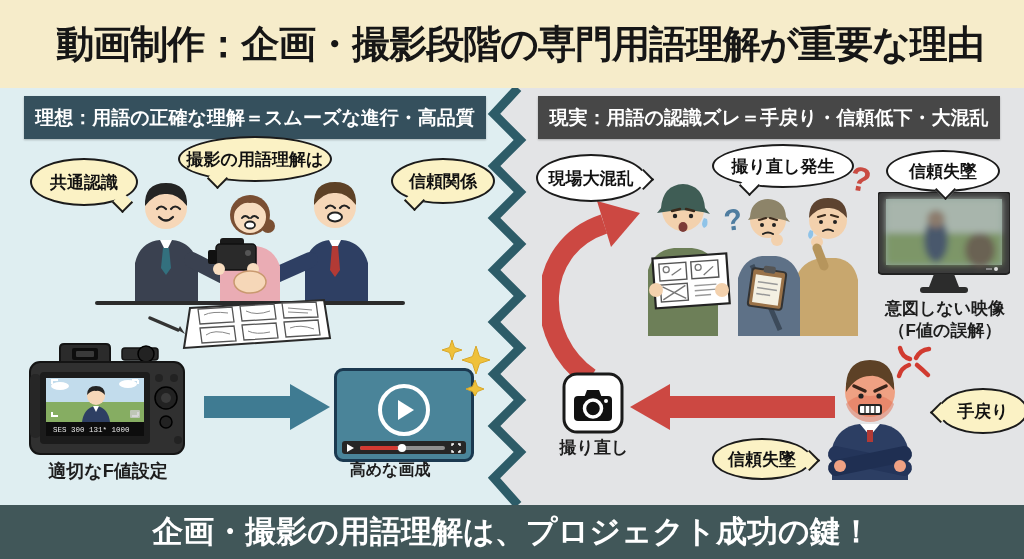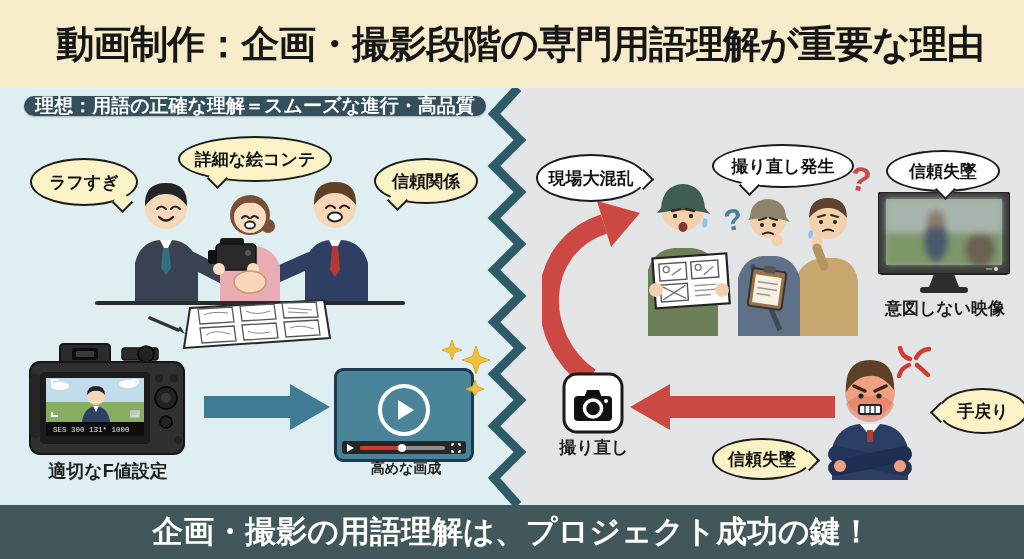--- a/index.html
+++ b/index.html
@@ -3,21 +3,21 @@
 <meta charset="utf-8">
 <style>
   html,body{margin:0;padding:0;}
   .stage{position:relative;width:1024px;height:559px;overflow:hidden;
     font-family:"Liberation Sans","DejaVu Sans",sans-serif;background:var(--cream,#f6ecca);}
   .abs{position:absolute;}
   .header{position:absolute;top:0;left:0;width:1024px;height:88px;display:flex;align-items:center;justify-content:center;}
   .title{font-size:38px;font-weight:900;color:#161616;letter-spacing:-1px;white-space:nowrap;margin-left:16px;}
   .panel-ideal{position:absolute;left:0;top:88px;width:496px;height:417px;background:var(--ideal-bg,#dfeef1);}
   .panel-reality{position:absolute;left:496px;top:88px;width:528px;height:417px;background:var(--reality-bg,#e3e4e6);}
-  .badge{position:absolute;height:20px;border-radius:17px;color:#fff;display:flex;align-items:center;justify-content:center;
+  .badge{position:absolute;height:43px;border-radius:0;color:#fff;display:flex;align-items:center;justify-content:center;
     font-weight:bold;font-size:19px;white-space:nowrap;box-shadow:0 1px 2px rgba(0,0,0,.25);}
   .bubble{position:absolute;border:2.5px solid #1b1b1b;border-radius:50%;display:flex;align-items:center;justify-content:center;
     font-weight:bold;font-size:17px;color:#111;white-space:nowrap;}
   .bubble.yellow{background:var(--bubble-yellow,#fbf2c5);}
   .bubble.white{background:#ffffff;}
   .bubble .txt{position:relative;z-index:2;}
   .tail{position:absolute;width:13px;height:13px;background:inherit;
     border-right:2.5px solid #1b1b1b;border-bottom:2.5px solid #1b1b1b;z-index:1;}
   .label{position:absolute;font-weight:bold;color:#1d1d1d;text-align:center;font-size:17px;white-space:nowrap;}
   .tableline{position:absolute;background:#2b2b2b;border-radius:2px;}
@@ -58,27 +58,27 @@
     <polygon points="34,0 10,26 36,52 10,78 36,104 10,130 36,156 10,182 36,208 10,234 36,260 10,286 36,312 10,338 36,364 10,390 34,417 0,417 0,0" fill="var(--ideal-bg,#dfeef1)"></polygon>
     <polyline points="34,0 10,26 36,52 10,78 36,104 10,130 36,156 10,182 36,208 10,234 36,260 10,286 36,312 10,338 36,364 10,390 34,417" fill="none" stroke="var(--divider,#2d5c68)" stroke-width="9"></polyline>
   </svg>
 
   <div class="badge" style="left:24px;top:96px;width:462px;background:var(--ideal-badge,#35505d);z-index:4;">
     <span>理想：用語の正確な理解＝スムーズな進行・高品質</span>
   </div>
 
   <div class="bubble yellow" style="left:30px;top:158px;width:104px;height:44px;z-index:5;">
     <div class="tail" style="right:6px;bottom:-6px;transform:rotate(45deg);"></div>
-    <span class="txt">ラフすぎ</span>
+    <span class="txt">共通認識</span>
   </div>
   <div class="bubble yellow" style="left:178px;top:136px;width:150px;height:42px;z-index:5;">
     <div class="tail" style="left:30px;bottom:-6px;transform:rotate(45deg);"></div>
-    <span class="txt">詳細な絵コンテ</span>
-  </div>
-  <div class="bubble yellow" style="left:374px;top:158px;width:100px;height:42px;z-index:5;">
+    <span class="txt">撮影の用語理解は</span>
+  </div>
+  <div class="bubble yellow" style="left:391px;top:158px;width:100px;height:42px;z-index:5;">
     <div class="tail" style="left:14px;bottom:-6px;transform:rotate(45deg);"></div>
     <span class="txt">信頼関係</span>
   </div>
 
   <svg class="abs" style="left:120px;top:168px;z-index:4;" width="260" height="136" viewBox="0 0 260 136">
 
     <path d="M15 136 L15 95 Q20 74 40 72 L52 72 Q72 74 78 95 L78 136 Z" fill="#3a4150"></path>
     <circle cx="46" cy="40" r="21" fill="#f6d7b8"></circle>
     <path d="M25 38 Q24 15 46 15 Q68 15 67 38 Q57 25 46 26 Q35 25 25 38 Z" fill="#242424"></path>
     <path d="M37 41 q4 -5 9 0" stroke="#222" stroke-width="2.2" fill="none" stroke-linecap="round"></path>
@@ -195,22 +195,25 @@
         <path d="M1 3 V1 H3 M7 1 H9 V3 M9 7 V9 H7 M3 9 H1 V7" stroke="#fff" stroke-width="1.4" fill="none"></path>
       </svg>
     </div>
   </div>
 
   <svg class="abs" style="left:438px;top:338px;z-index:5;" width="54" height="58" viewBox="0 0 54 58">
     <path d="M14 2 L16.5 9.5 L24 12 L16.5 14.5 L14 22 L11.5 14.5 L4 12 L11.5 9.5 Z" fill="#efc13a" stroke="#d9a82a" stroke-width="1"></path>
     <path d="M38 8 L41.5 18.5 L52 22 L41.5 25.5 L38 36 L34.5 25.5 L24 22 L34.5 18.5 Z" fill="#efc13a" stroke="#d9a82a" stroke-width="1"></path>
     <path d="M37 42 L39.5 48.5 L46 51 L39.5 53.5 L37 58 L34.5 53.5 L28 51 L34.5 48.5 Z" fill="#efc13a" stroke="#d9a82a" stroke-width="1"></path>
   </svg>
-  <div class="label" style="left:336px;top:460px;width:140px;font-size:14px;z-index:5;">高めな画成</div>
-
+  <div class="label" style="left:320px;top:460px;width:140px;font-size:16px;z-index:5;">高めな画成</div>
+
+  <div class="badge" style="left:538px;top:96px;width:462px;background:var(--reality-badge,#474747);z-index:4;">
+    <span>現実：用語の認識ズレ＝手戻り・信頼低下・大混乱</span>
+  </div>
 
   <div class="bubble white" style="left:536px;top:154px;width:106px;height:44px;z-index:5;">
     <div class="tail" style="right:-7px;top:16px;transform:rotate(-45deg);"></div>
     <span class="txt">現場大混乱</span>
   </div>
   <div class="bubble white" style="left:712px;top:144px;width:138px;height:40px;z-index:5;">
     <div class="tail" style="left:28px;bottom:-7px;transform:rotate(45deg);"></div>
     <span class="txt">撮り直し発生</span>
   </div>
   <div class="bubble white" style="left:886px;top:150px;width:110px;height:38px;z-index:5;">
@@ -291,20 +294,21 @@
       <ellipse cx="58" cy="48" rx="12" ry="22" fill="#49586c"></ellipse>
       <circle cx="58" cy="27" r="9" fill="#8c7b6d"></circle>
       <ellipse cx="102" cy="58" rx="15" ry="17" fill="#6b6252"></ellipse>
     </g>
     <circle cx="118" cy="77" r="2" fill="#ddd"></circle>
     <rect x="108" y="76" width="6" height="2" fill="#888"></rect>
     <polygon points="56,82 76,82 81,95 51,95" fill="#2c2c2c"></polygon>
     <rect x="42" y="95" width="48" height="6" rx="3" fill="#2c2c2c"></rect>
   </svg>
   <div class="label" style="left:866px;top:297px;width:158px;z-index:5;">意図しない映像</div>
+  <div class="label" style="left:866px;top:319px;width:158px;z-index:5;">（F値の誤解）</div>
 
 
   <svg class="abs" style="left:542px;top:200px;z-index:4;" width="120" height="185" viewBox="0 0 120 185">
     <path d="M48 178 C -8 140 -10 48 62 24" fill="none" stroke="var(--red,#cc4842)" stroke-width="20"></path>
     <polygon points="98,13 55,1 69,47" fill="var(--red,#cc4842)"></polygon>
   </svg>
 
   <svg class="abs" style="left:562px;top:372px;z-index:5;" width="62" height="62" viewBox="0 0 62 62">
     <rect x="2" y="2" width="58" height="58" rx="13" fill="#fff" stroke="#1a1a1a" stroke-width="3"></rect>
     <polygon points="22,26 25,18 37,18 40,26" fill="#111"></polygon>

